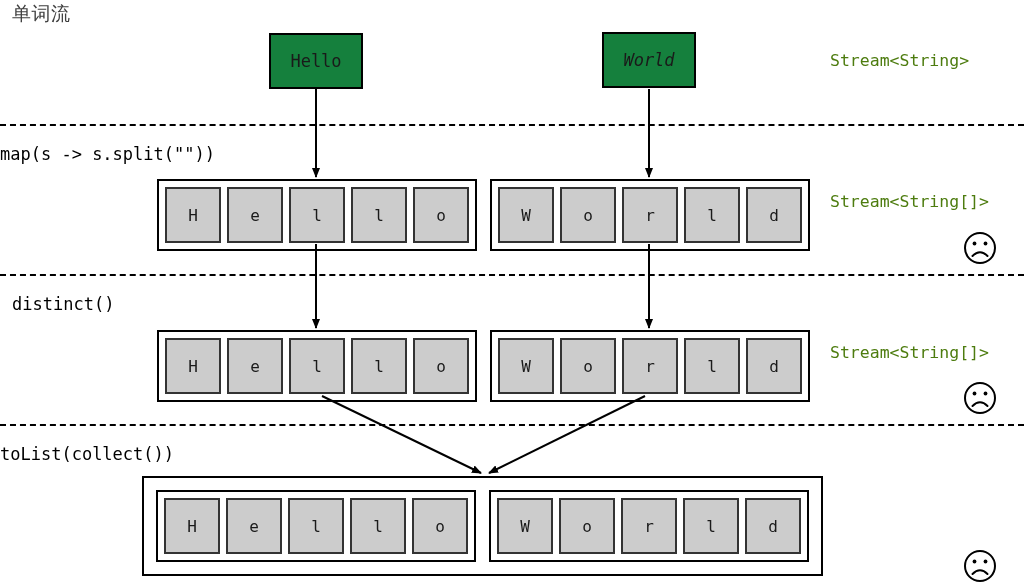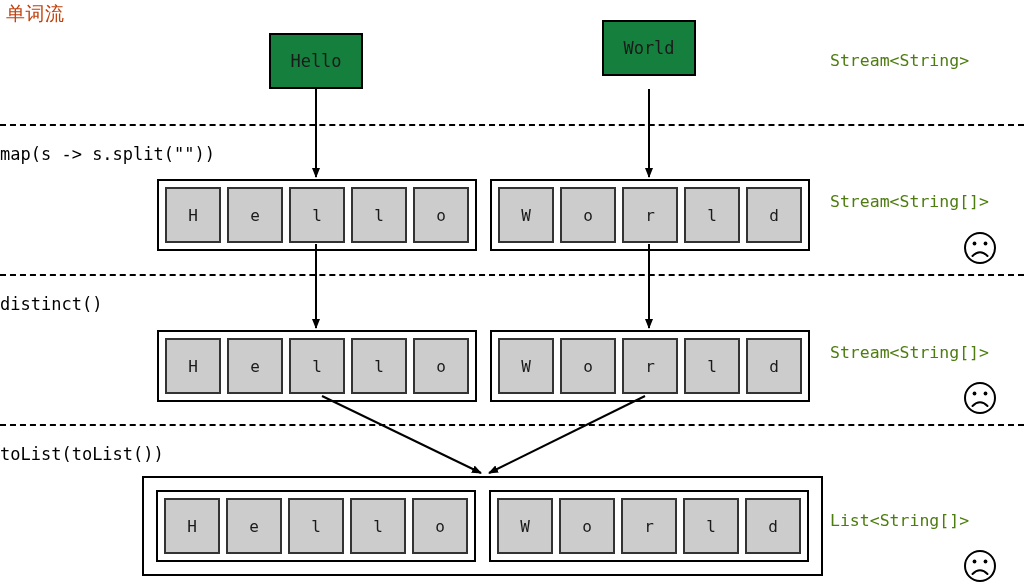--- a/index.html
+++ b/index.html
@@ -13,26 +13,26 @@
   #canvas {
     position: relative;
     width: 1024px;
     height: 587px;
     background: #ffffff;
     overflow: hidden;
   }
   
   .title {
     position: absolute;
-    left: 6px;
+    left: 12px;
     top: 1px;
     font-family: "DejaVu Sans", sans-serif;
     font-size: 19px;
     font-weight: 400;
-    color: #c2410c;
+    color: #404040;
     letter-spacing: 0.5px;
     white-space: nowrap;
   }
   
   .sep {
     position: absolute;
     left: 0;
     width: 1024px;
     height: 0;
     border-top: 2px dashed #000000;
@@ -131,21 +131,21 @@
 
   <div class="title">单词流</div>
 
   <div class="sep" style="top:124px"></div>
   <div class="sep" style="top:274px"></div>
   <div class="sep" style="top:424px"></div>
 
   <div class="word-box" style="left:269px; top:33px; width:94px; height:56px;">
     <span>Hello</span>
   </div>
-  <div class="word-box" style="left:602px; top:20px; width:94px; height:56px;">
+  <div class="word-box" style="left:602px; top:32px; width:94px; height:56px;font-style:italic;">
     <span>World</span>
   </div>
   <div class="type-label" style="left:830px; top:51px;">Stream&lt;String&gt;</div>
 
   <div class="op-label" style="left:0px; top:144px;">
     <span class="op-name">map</span><span class="op-args">(s -&gt; s.split(""))</span>
   </div>
 
   <div class="group" style="left:157px; top:179px;">
     <div class="cell">H</div>
@@ -162,21 +162,21 @@
     <div class="cell">d</div>
   </div>
   <div class="type-label" style="left:830px; top:192px;">Stream&lt;String[]&gt;</div>
   <svg class="sad-face" style="left:962px; top:230px;" width="36" height="36" viewBox="0 0 36 36">
     <circle cx="18" cy="18" r="15" fill="#ffffff" stroke="#000000" stroke-width="2"></circle>
     <circle cx="12.5" cy="13.5" r="1.9" fill="#000000"></circle>
     <circle cx="23.5" cy="13.5" r="1.9" fill="#000000"></circle>
     <path d="M10.5 26 Q18 18.5 25.5 26" fill="none" stroke="#000000" stroke-width="2" stroke-linecap="round"></path>
   </svg>
 
-  <div class="op-label" style="left:0px; top:294px;">
+  <div class="op-label" style="left:12px; top:294px;">
     <span class="op-name">distinct</span><span class="op-args">()</span>
   </div>
 
   <div class="group" style="left:157px; top:330px;">
     <div class="cell">H</div>
     <div class="cell">e</div>
     <div class="cell">l</div>
     <div class="cell">l</div>
     <div class="cell">o</div>
   </div>
@@ -189,40 +189,39 @@
   </div>
   <div class="type-label" style="left:830px; top:343px;">Stream&lt;String[]&gt;</div>
   <svg class="sad-face" style="left:962px; top:380px;" width="36" height="36" viewBox="0 0 36 36">
     <circle cx="18" cy="18" r="15" fill="#ffffff" stroke="#000000" stroke-width="2"></circle>
     <circle cx="12.5" cy="13.5" r="1.9" fill="#000000"></circle>
     <circle cx="23.5" cy="13.5" r="1.9" fill="#000000"></circle>
     <path d="M10.5 26 Q18 18.5 25.5 26" fill="none" stroke="#000000" stroke-width="2" stroke-linecap="round"></path>
   </svg>
 
   <div class="op-label" style="left:0px; top:444px;">
-    <span class="op-name">toList</span><span class="op-args">(toList())</span>
+    <span class="op-name">toList</span><span class="op-args">(collect())</span>
   </div>
 
   <div class="list-container" style="left:142px; top:476px;">
     <div class="group">
       <div class="cell">H</div>
       <div class="cell">e</div>
       <div class="cell">l</div>
       <div class="cell">l</div>
       <div class="cell">o</div>
     </div>
     <div class="group">
       <div class="cell">W</div>
       <div class="cell">o</div>
       <div class="cell">r</div>
       <div class="cell">l</div>
       <div class="cell">d</div>
     </div>
   </div>
-  <div class="type-label" style="left:830px; top:511px;">List&lt;String[]&gt;</div>
   <svg class="sad-face" style="left:962px; top:548px;" width="36" height="36" viewBox="0 0 36 36">
     <circle cx="18" cy="18" r="15" fill="#ffffff" stroke="#000000" stroke-width="2"></circle>
     <circle cx="12.5" cy="13.5" r="1.9" fill="#000000"></circle>
     <circle cx="23.5" cy="13.5" r="1.9" fill="#000000"></circle>
     <path d="M10.5 26 Q18 18.5 25.5 26" fill="none" stroke="#000000" stroke-width="2" stroke-linecap="round"></path>
   </svg>
 
   <svg id="arrows">
     <defs>
       <marker id="ah" markerWidth="10" markerHeight="8" refX="9" refY="4" orient="auto" markerUnits="userSpaceOnUse">

